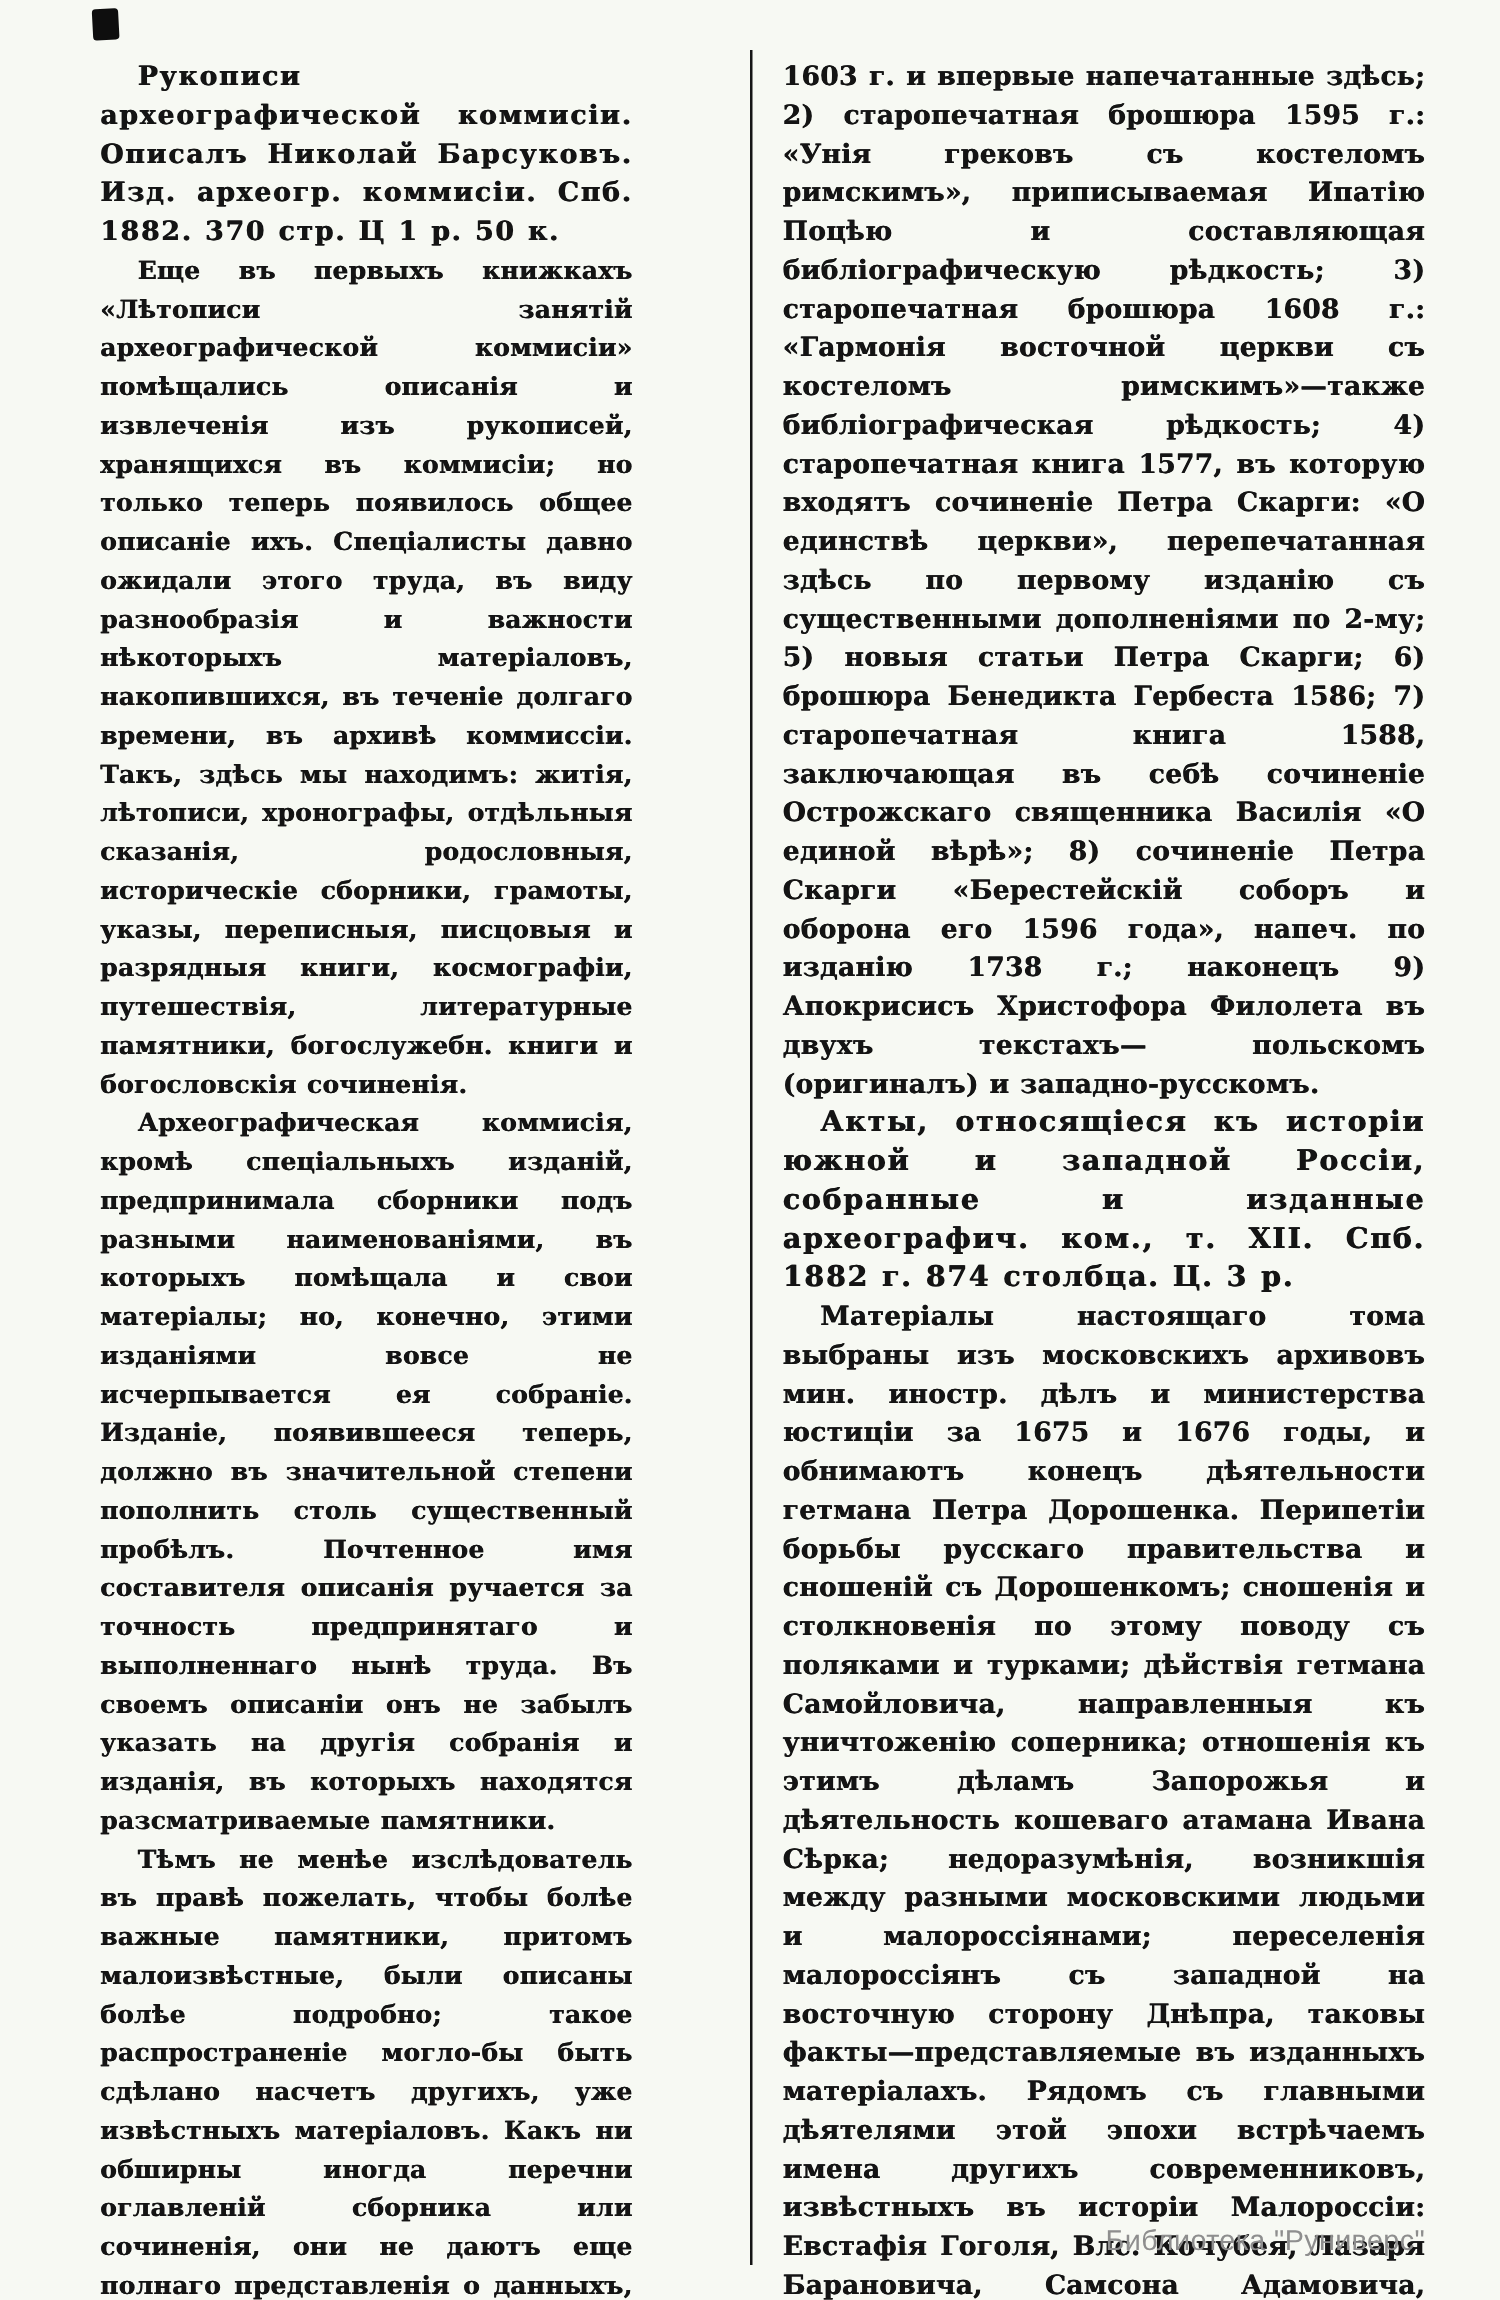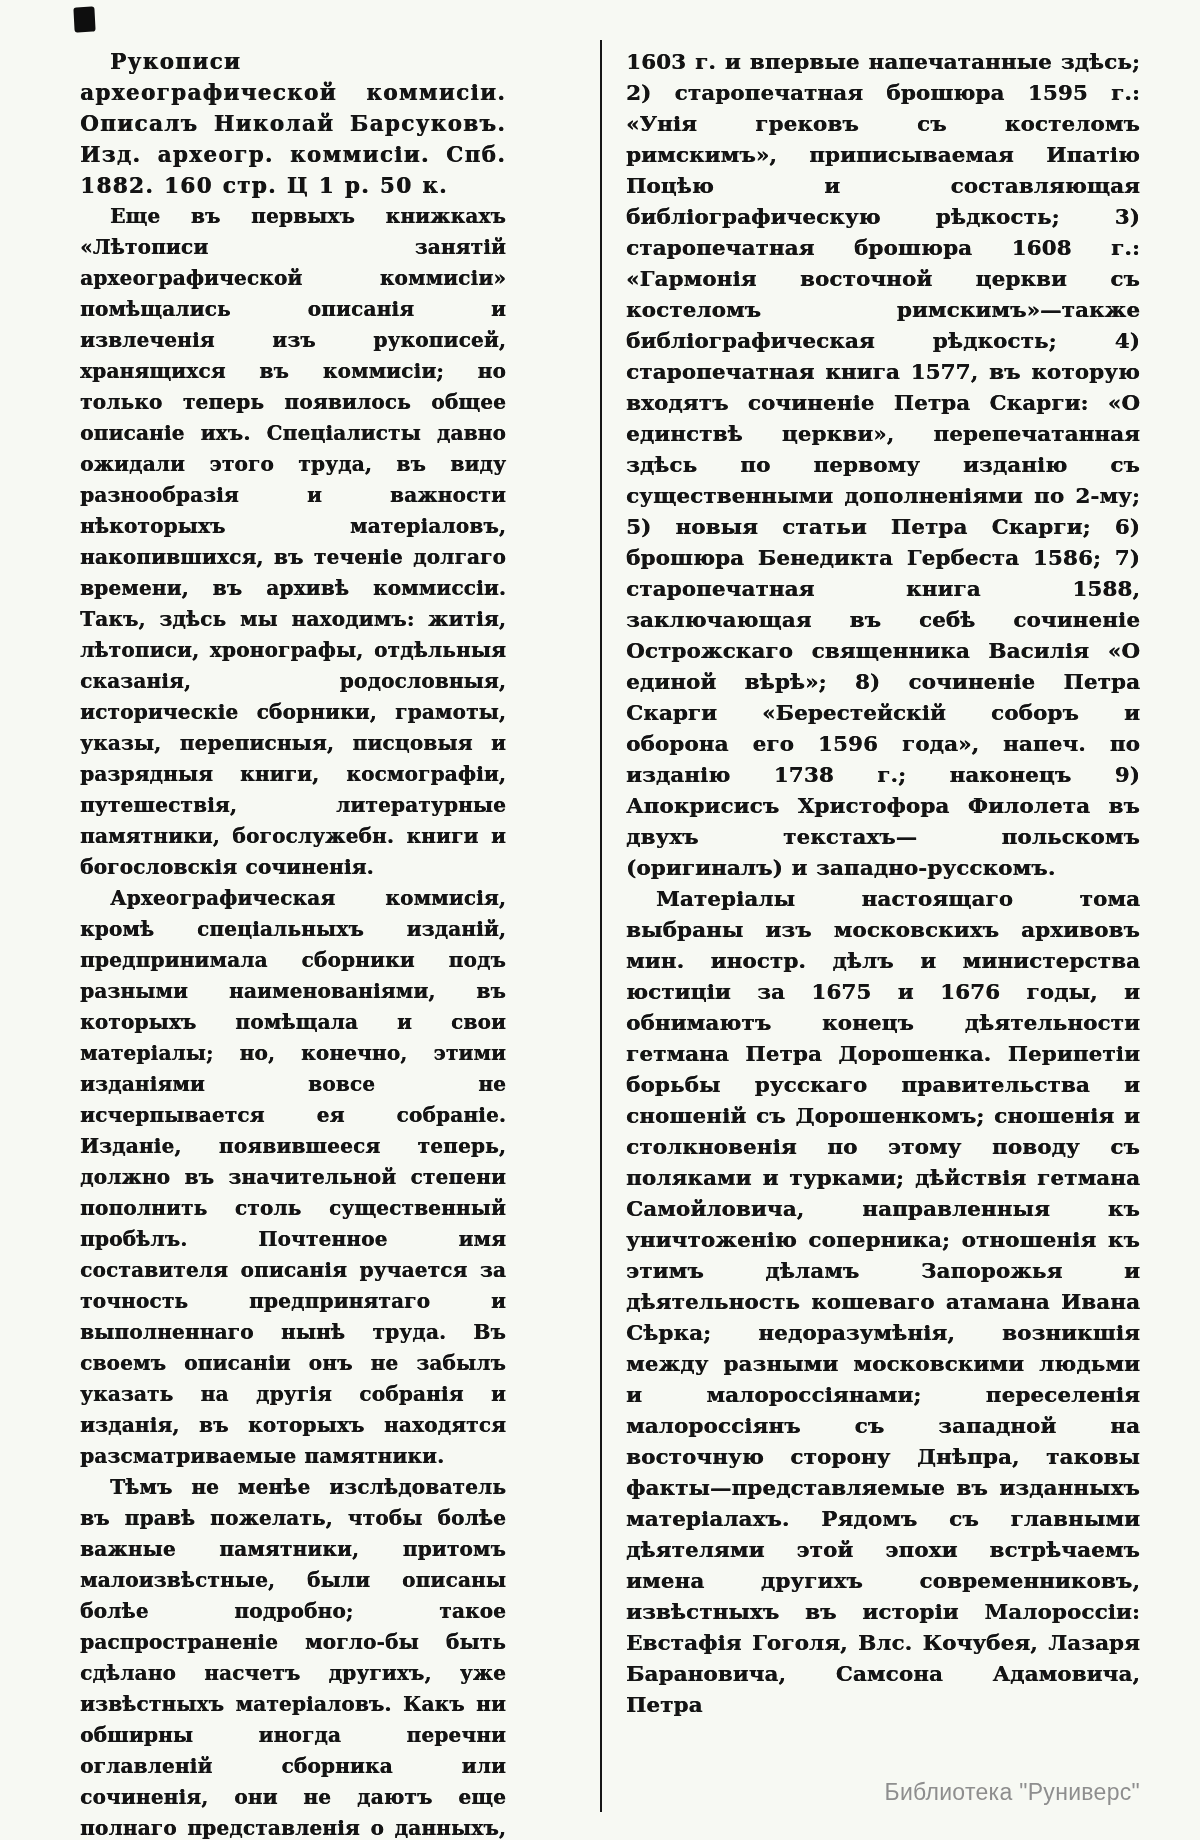--- a/index.html
+++ b/index.html
@@ -62,25 +62,26 @@
   }
 </style>
 </head>
 <body>
 
 <div class="page">
   <span class="ink-blot"></span>
   <div class="divider"></div>
 
   <div class="col col-left">
-      <p class="para heading">Рукописи археографической коммисіи. Описалъ Николай Барсуковъ. Изд. археогр. коммисіи. Спб. 1882. 160 стр. Ц 1 р. 50 к.</p>
+      <p class="para heading">Рукописи археографической коммисіи. Описалъ Николай Барсуковъ. Изд. археогр. коммисіи. Спб. 1882. 370 стр. Ц 1 р. 50 к.</p>
       <p class="para body">Еще въ первыхъ книжкахъ «Лѣтописи занятій археографической коммисіи» помѣщались описанія и извлеченія изъ рукописей, хранящихся въ коммисіи; но только теперь появилось общее описаніе ихъ. Спеціалисты давно ожидали этого труда, въ виду разнообразія и важности нѣкоторыхъ матеріаловъ, накопившихся, въ теченіе долгаго времени, въ архивѣ коммиссіи. Такъ, здѣсь мы находимъ: житія, лѣтописи, хронографы, отдѣльныя сказанія, родословныя, историческіе сборники, грамоты, указы, переписныя, писцовыя и разрядныя книги, космографіи, путешествія, литературные памятники, богослужебн. книги и богословскія сочиненія.</p>
       <p class="para body">Археографическая коммисія, кромѣ спеціальныхъ изданій, предпринимала сборники подъ разными наименованіями, въ которыхъ помѣщала и свои матеріалы; но, конечно, этими изданіями вовсе не исчерпывается ея собраніе. Изданіе, появившееся теперь, должно въ значительной степени пополнить столь существенный пробѣлъ. Почтенное имя составителя описанія ручается за точность предпринятаго и выполненнаго нынѣ труда. Въ своемъ описаніи онъ не забылъ указать на другія собранія и изданія, въ которыхъ находятся разсматриваемые памятники.</p>
       <p class="para body">Тѣмъ не менѣе изслѣдователь въ правѣ пожелать, чтобы болѣе важные памятники, притомъ малоизвѣстные, были описаны болѣе подробно; такое распространеніе могло-бы быть сдѣлано насчетъ другихъ, уже извѣстныхъ матеріаловъ. Какъ ни обширны иногда перечни оглавленій сборника или сочиненія, они не даютъ еще полнаго представленія о данныхъ, находящихся въ нихъ.</p>
       <p class="para heading">Русская историческая библіотека, издаваемая археографическою коммисіею. Т. VII. Спб. 1882 г. 1820 столбцовъ. Ц 3 р.</p>
     </div>
   <div class="col col-right">
       <p class="para body no-indent">1603 г. и впервые напечатанные здѣсь; 2) старопечатная брошюра 1595 г.: «Унія грековъ съ костеломъ римскимъ», приписываемая Ипатію Поцѣю и составляющая библіографическую рѣдкость; 3) старопечатная брошюра 1608 г.: «Гармонія восточной церкви съ костеломъ римскимъ»—также библіографическая рѣдкость; 4) старопечатная книга 1577, въ которую входятъ сочиненіе Петра Скарги: «О единствѣ церкви», перепечатанная здѣсь по первому изданію съ существенными дополненіями по 2-му; 5) новыя статьи Петра Скарги; 6) брошюра Бенедикта Гербеста 1586; 7) старопечатная книга 1588, заключающая въ себѣ сочиненіе Острожскаго священника Василія «О единой вѣрѣ»; 8) сочиненіе Петра Скарги «Берестейскій соборъ и оборона его 1596 года», напеч. по изданію 1738 г.; наконецъ 9) Апокрисисъ Христофора Филолета въ двухъ текстахъ— польскомъ (оригиналъ) и западно-русскомъ.</p>
+      <p class="para heading">Акты, относящіеся къ исторіи южной и западной Россіи, собранные и изданные археографич. ком., т. XII. Спб. 1882 г. 874 столбца. Ц. 3 р.</p>
       <p class="para body cut">Матеріалы настоящаго тома выбраны изъ московскихъ архивовъ мин. иностр. дѣлъ и министерства юстиціи за 1675 и 1676 годы, и обнимаютъ конецъ дѣятельности гетмана Петра Дорошенка. Перипетіи борьбы русскаго правительства и сношеній съ Дорошенкомъ; сношенія и столкновенія по этому поводу съ поляками и турками; дѣйствія гетмана Самойловича, направленныя къ уничтоженію соперника; отношенія къ этимъ дѣламъ Запорожья и дѣятельность кошеваго атамана Ивана Сѣрка; недоразумѣнія, возникшія между разными московскими людьми и малороссіянами; переселенія малороссіянъ съ западной на восточную сторону Днѣпра, таковы факты—представляемые въ изданныхъ матеріалахъ. Рядомъ съ главными дѣятелями этой эпохи встрѣчаемъ имена другихъ современниковъ, извѣстныхъ въ исторіи Малороссіи: Евстафія Гоголя, Влс. Кочубея, Лазаря Барановича, Самсона Адамовича, Петра</p>
     </div>
 
   <div class="watermark">Библиотека "Руниверс"</div>
 </div>
 
 </body></html>

